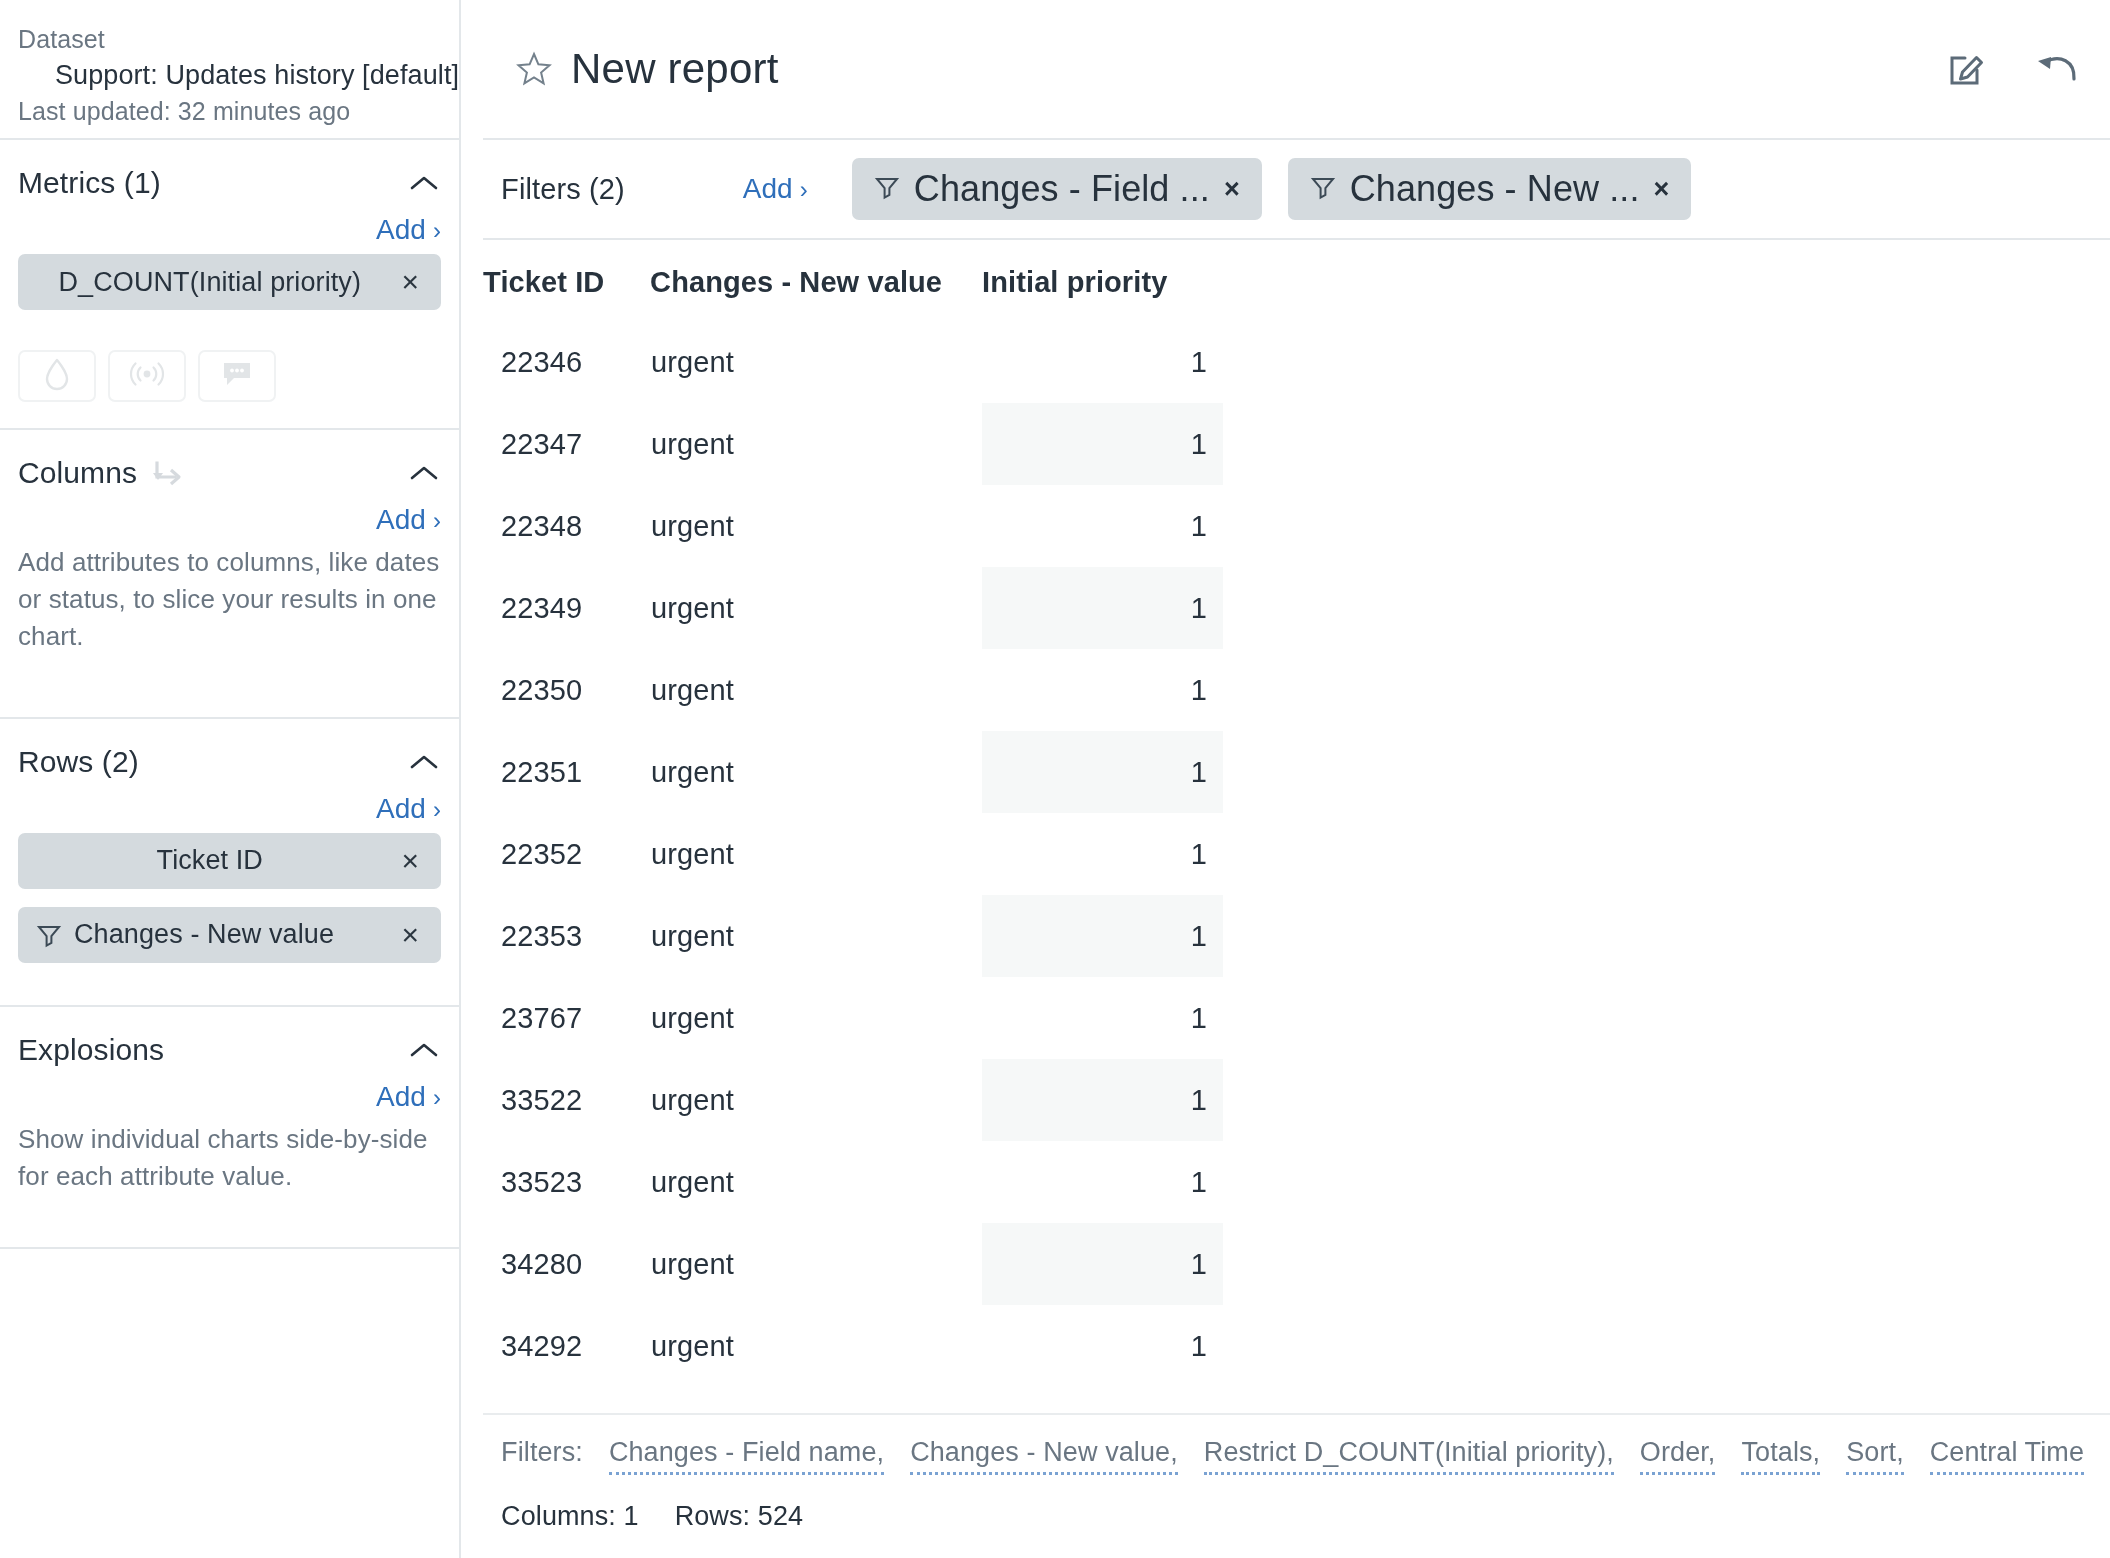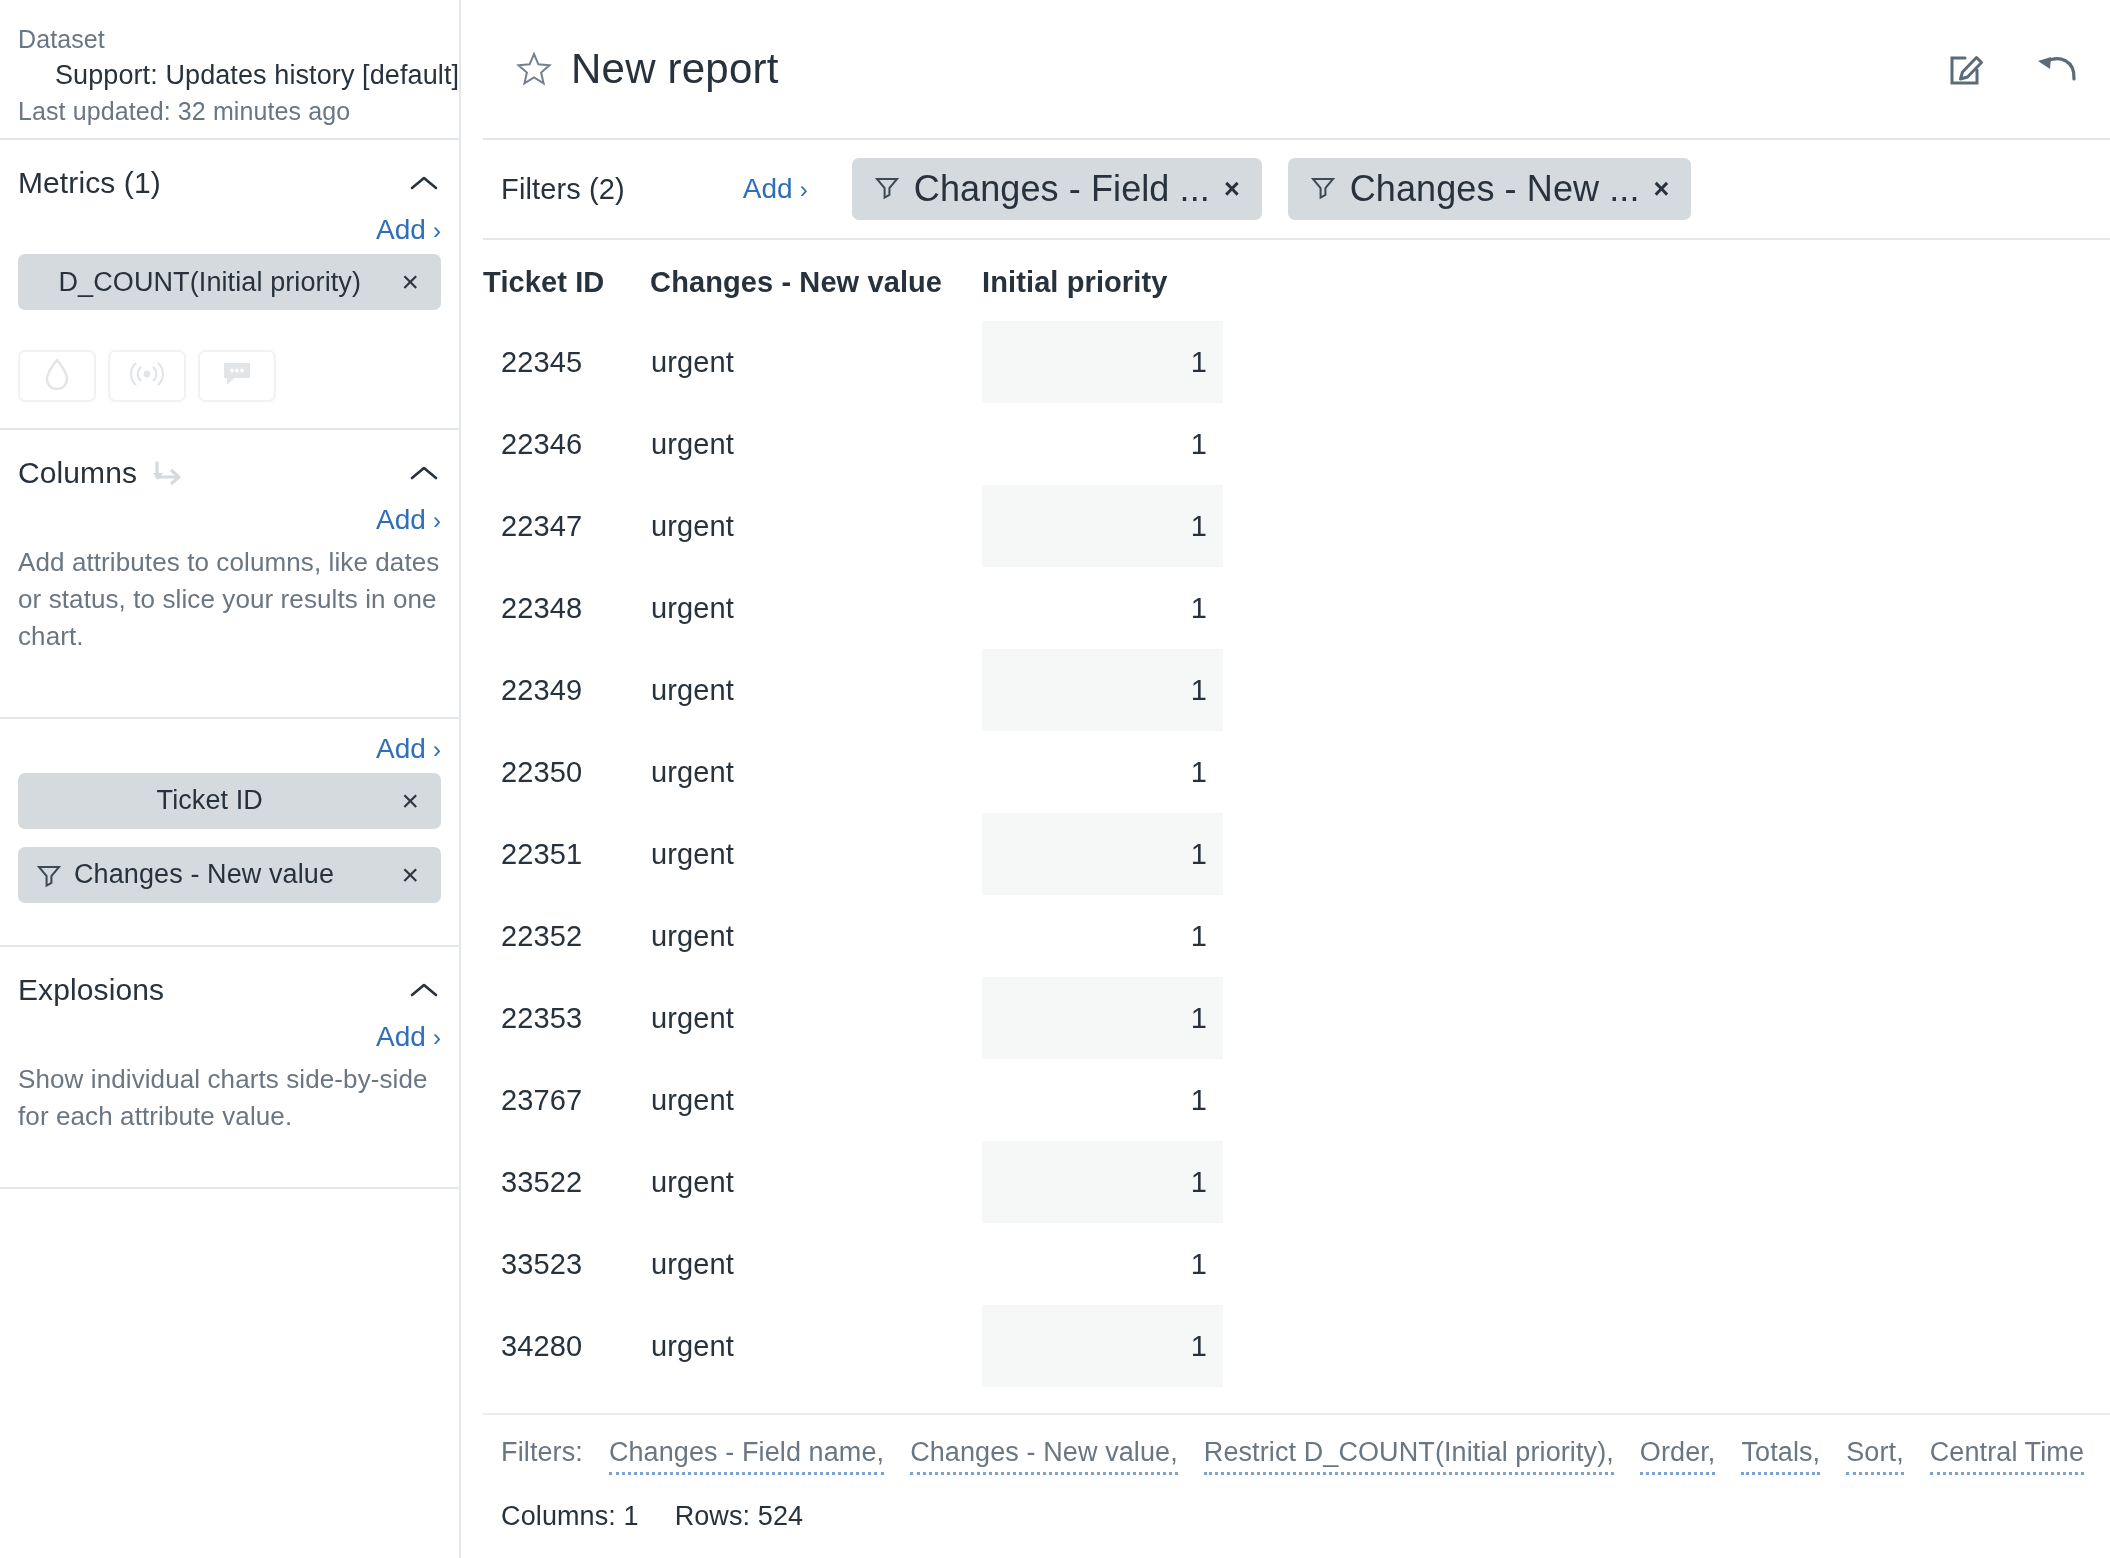--- a/index.html
+++ b/index.html
@@ -409,20 +409,28 @@
       <div class="add-row">
         <span class="add-link">
           <span>Add</span>
           <span class="add-caret">›</span>
         </span>
       </div>
       <div class="hint-text" style="padding-bottom:62px;">Add attributes to columns, like dates or status, to slice your results in one chart.</div>
     </section>
 
     <section class="panel">
+      <div class="panel-head">
+        <span class="panel-title">Rows (2)</span>
+        <span class="panel-chevron">
+          <svg width="30" height="20" viewBox="0 0 30 20">
+              <path d="M3 15 L15 5 L27 15" fill="none" stroke="#27323d" stroke-width="2.6" stroke-linecap="round" stroke-linejoin="round"></path>
+            </svg>
+        </span>
+      </div>
       <div class="add-row">
         <span class="add-link">
           <span>Add</span>
           <span class="add-caret">›</span>
         </span>
       </div>
       <div class="chip">
         <span class="chip-label">Ticket ID</span>
         <span class="chip-x">×</span>
       </div>
@@ -514,25 +522,20 @@
     <div class="table-wrap">
       <table class="grid">
         <thead>
           <tr>
             <th class="col-ticket">Ticket ID</th>
             <th class="col-value">Changes - New value</th>
             <th class="col-metric">Initial priority</th>
           </tr>
         </thead>
         <tbody id="grid-body">
-            <tr class="odd">
-              <td class="c-ticket col-ticket">22345</td>
-              <td class="c-value col-value">urgent</td>
-              <td class="c-metric col-metric">1</td>
-            </tr>
             <tr class="even">
               <td class="c-ticket col-ticket">22346</td>
               <td class="c-value col-value">urgent</td>
               <td class="c-metric col-metric">1</td>
             </tr>
             <tr class="odd">
               <td class="c-ticket col-ticket">22347</td>
               <td class="c-value col-value">urgent</td>
               <td class="c-metric col-metric">1</td>
             </tr>

